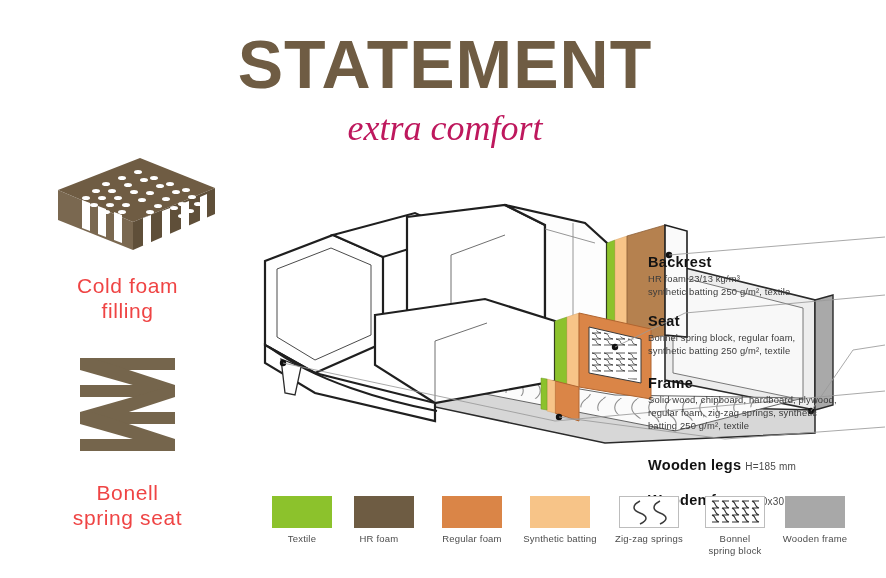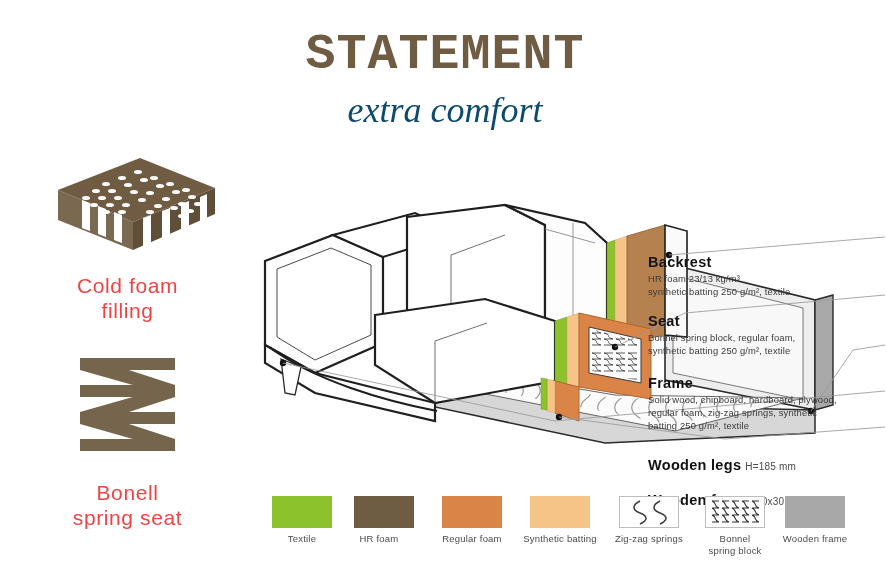--- a/index.html
+++ b/index.html
@@ -20,33 +20,33 @@
 
   
   #title-block {
     position: absolute;
     left: 200px;
     top: 30px;
     width: 490px;
     text-align: center;
   }
   #main-title {
-    font-family: Liberation Mono, monospace;
+    font-family: Liberation Sans, sans-serif;
     font-weight: bold;
-    font-size: 50px;
+    font-size: 68px;
     letter-spacing: 1px;
     color: #6F5C43;
     line-height: 1.0;
     white-space: nowrap;
   }
   #subtitle {
     font-family: "Liberation Serif", serif;
     font-style: italic;
     font-size: 36px;
-    color: #0c4a6e;
+    color: #be185d;
     line-height: 1.0;
     margin-top: 12px;
   }
 
   
   .feature {
     position: absolute;
     text-align: center;
   }
   .feature-caption {

